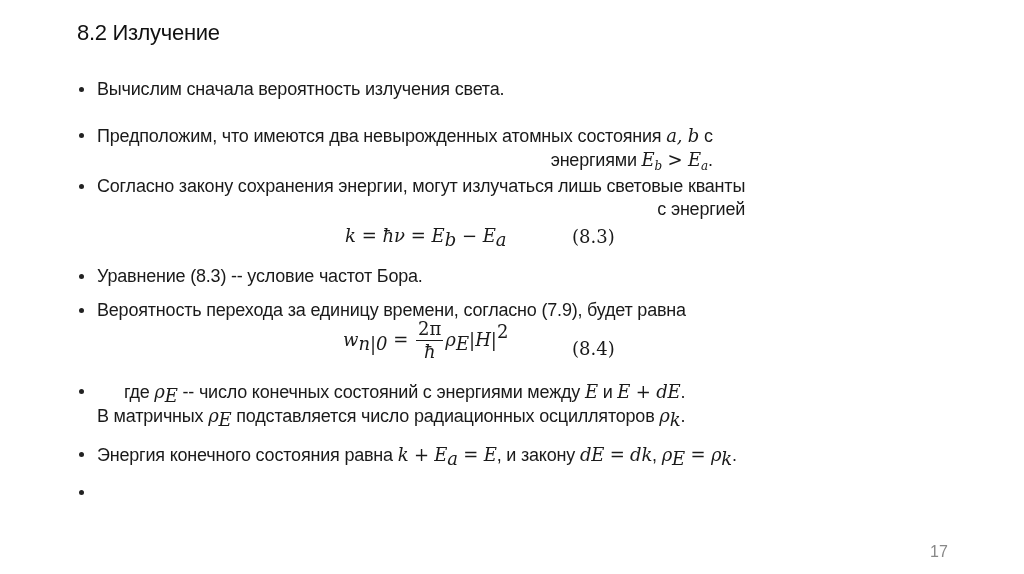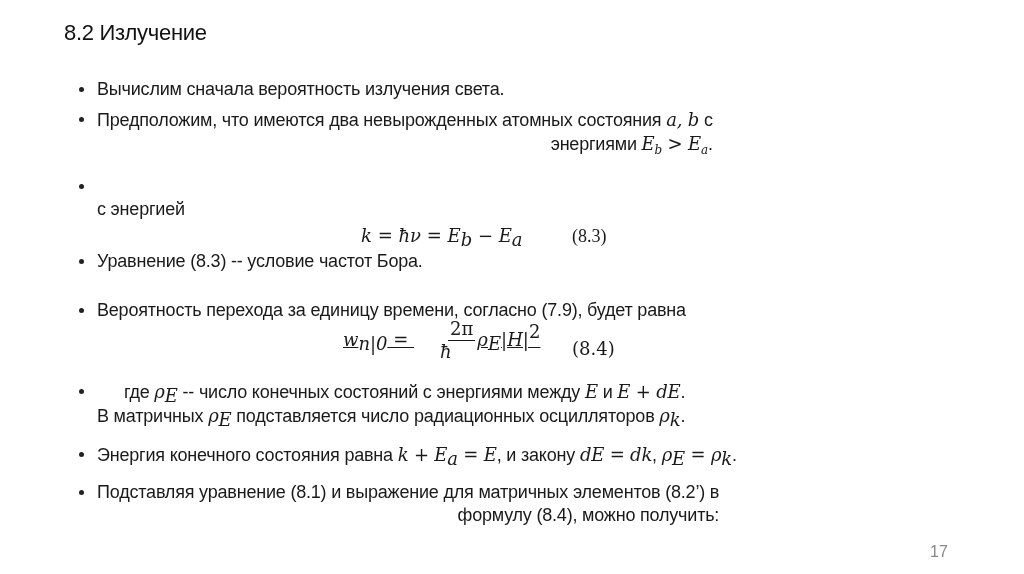--- a/index.html
+++ b/index.html
@@ -1,80 +1,80 @@
 <!DOCTYPE html>
 <html><head>
 <meta charset="utf-8">
 <style>
   html, body { margin: 0; padding: 0; background: #ffffff; }
   body { width: 1024px; height: 574px; position: relative; overflow: hidden;
          font-family: "Liberation Sans", "DejaVu Sans", sans-serif; color: #1a1a1a; }
   .slide { position: absolute; left: 0; top: 0; width: 1024px; height: 574px; background: #fff; }
-  .title { position: absolute; left: 64px; top: 20px; font-size: 22px; letter-spacing: -0.3px; color: #111; }
+  .title { position: absolute; left: 77px; top: 20px; font-size: 22px; letter-spacing: -0.3px; color: #111; }
   .content { position: absolute; left: 77px; top: 0; width: 900px; }
   .item { position: absolute; left: 0; font-size: 18px; line-height: 23px; color: #1a1a1a; letter-spacing: -0.2px; text-align: right; }
   .item .bullet { position: absolute; left: 0; top: 0; width: 18px; }
   .item .bullet::before { content: ""; position: absolute; left: 2px; top: 9px; width: 5px; height: 5px; border-radius: 50%; background: #222; }
   .item .text { margin-left: 20px; display: block; }
   .m { font-family: "DejaVu Serif", "Liberation Serif", serif; font-style: italic; font-size: 18px; }
   .mr { font-family: "DejaVu Serif", "Liberation Serif", serif; font-style: normal; font-size: 18px; }
   sub { font-size: 12px; vertical-align: -4px; line-height: 0; }
   sup { font-size: 12px; vertical-align: 8px; line-height: 0; }
   .eq { position: absolute; font-family: "DejaVu Serif", "Liberation Serif", serif; font-size: 19px; color: #1a1a1a; }
   .eqnum { position: absolute; font-family: "DejaVu Serif", "Liberation Serif", serif; font-size: 18px; color: #1a1a1a; }
   .frac { display: inline-block; vertical-align: middle; text-align: center; margin: 0 2px; }
-  .frac .num { display: block; border-bottom: 1px solid #1a1a1a; padding: 0 2px; line-height: 22px; margin-left: 32px; }
+  .frac .num { display: block; border-bottom: 1px solid #1a1a1a; padding: 0 2px; line-height: 22px; }
   .frac .den { display: block; line-height: 22px; }
   .pagenum { position: absolute; left: 930px; top: 543px; font-size: 16px; color: #888; }
 </style>
 </head>
 <body>
 
 <div class="slide">
   <div class="title">8.2 Излучение</div>
 
   <div class="content">
 
     <div class="item" style="top:78px;">
       <span class="bullet"></span>
       <span class="text">Вычислим сначала вероятность излучения света.</span>
     </div>
 
-    <div class="item" style="top:108px;">
+    <div class="item" style="top:124px;">
       <span class="bullet"></span>
       <span class="text">
         <span>Предположим, что имеются два невырожденных атомных состояния </span><span class="m">a, b</span><span> с</span><br>
         <span>энергиями </span><span class="m"><span>E</span><sub>b</sub><span class="mr"> &gt; </span><span>E</span><sub>a</sub></span><span>.</span>
       </span>
     </div>
 
     <div class="item" style="top:175px;">
       <span class="bullet"></span>
       <span class="text">
-        <br>
+        <span>Согласно закону сохранения энергии, могут излучаться лишь световые кванты</span><br>
         <span>с энергией</span>
       </span>
     </div>
 
-    <div class="eq" style="left:268px; top:224px;margin-left:16px;">
+    <div class="eq" style="left:268px; top:224px;">
       <span class="m">k = ħν = E</span><sub class="m">b</sub><span class="m"> − E</span><sub class="m">a</sub>
     </div>
-    <div class="eqnum" style="left:495px; top:226px;font-family:Liberation Serif, serif;">(8.3)</div>
+    <div class="eqnum" style="left:495px; top:226px;">(8.3)</div>
 
-    <div class="item" style="top:250px;">
+    <div class="item" style="top:265px;">
       <span class="bullet"></span>
       <span class="text">Уравнение (8.3) -- условие частот Бора.</span>
     </div>
 
     <div class="item" style="top:299px;">
       <span class="bullet"></span>
       <span class="text">Вероятность перехода за единицу времени, согласно (7.9), будет равна</span>
     </div>
 
-    <div class="eq" style="left:266px; top:318px;text-decoration:underline;">
+    <div class="eq" style="left:266px; top:318px;">
       <span class="m">w</span><sub class="m">n|0</sub><span class="mr"> = </span><span class="frac"><span class="num mr">2π</span><span class="den m">ħ</span></span><span class="m">ρ</span><sub class="m">E</sub><span class="m">|H|</span><sup class="mr">2</sup>
     </div>
     <div class="eqnum" style="left:495px; top:338px;text-align:right;">(8.4)</div>
 
     <div class="item" style="top:380px;">
       <span class="bullet"></span>
       <span class="text">
         <span>где </span><span class="m">ρ</span><sub class="m">E</sub><span> -- число конечных состояний с энергиями между </span><span class="m">E</span><span> и </span><span class="m">E + dE</span><span>.</span><br>
         <span>В матричных </span><span class="m">ρ</span><sub class="m">E</sub><span> подставляется число радиационных осцилляторов </span><span class="m">ρ</span><sub class="m">k</sub><span>.</span>
       </span>
@@ -83,20 +83,19 @@
     <div class="item" style="top:443px;">
       <span class="bullet"></span>
       <span class="text">
         <span>Энергия конечного состояния равна </span><span class="m">k + E</span><sub class="m">a</sub><span class="m"> = E</span><span>, и закону </span><span class="m">dE  =  dk</span><span>, </span><span class="m">ρ</span><sub class="m">E</sub><span class="m"> = ρ</span><sub class="m">k</sub><span>.</span>
       </span>
     </div>
 
     <div class="item" style="top:481px;">
       <span class="bullet"></span>
       <span class="text">
-        <span>Подставляя уравнение (8.1) и выражение для матричных элементов (8.2’) в</span><br>
-        <span>формулу (8.4), можно получить:</span>
+        <br>
       </span>
     </div>
   </div>
 
   <div class="pagenum">17</div>
 </div>
 
 </body></html>

